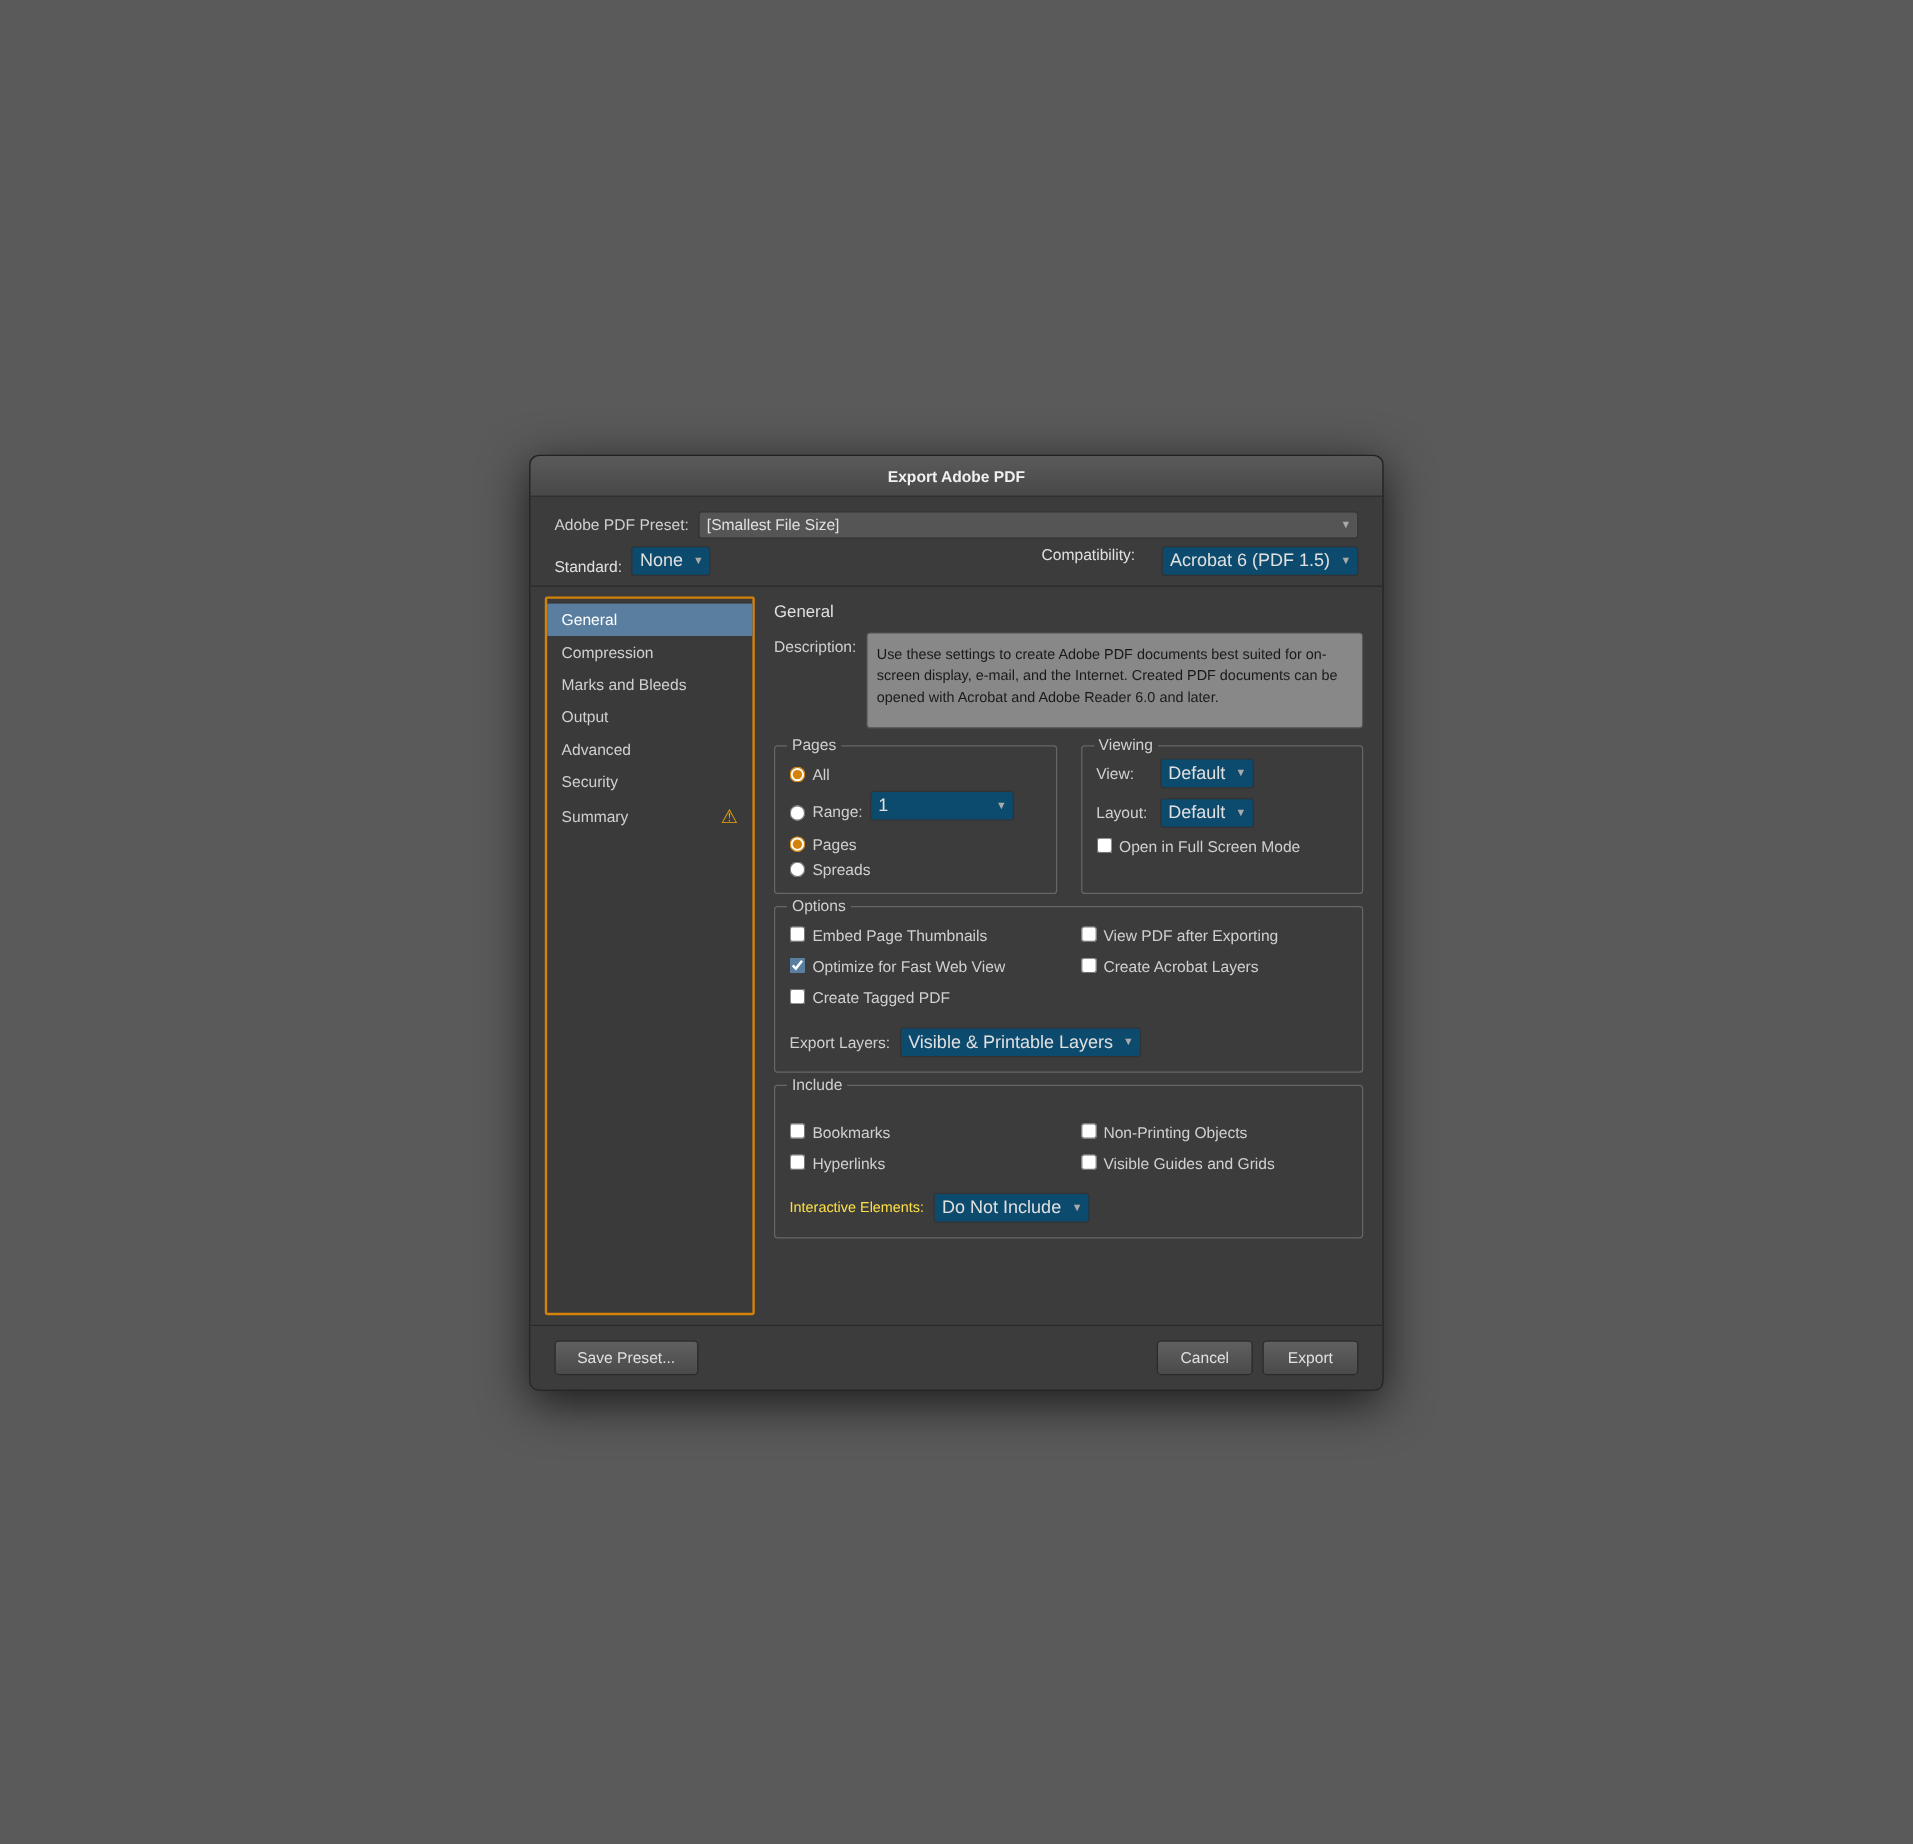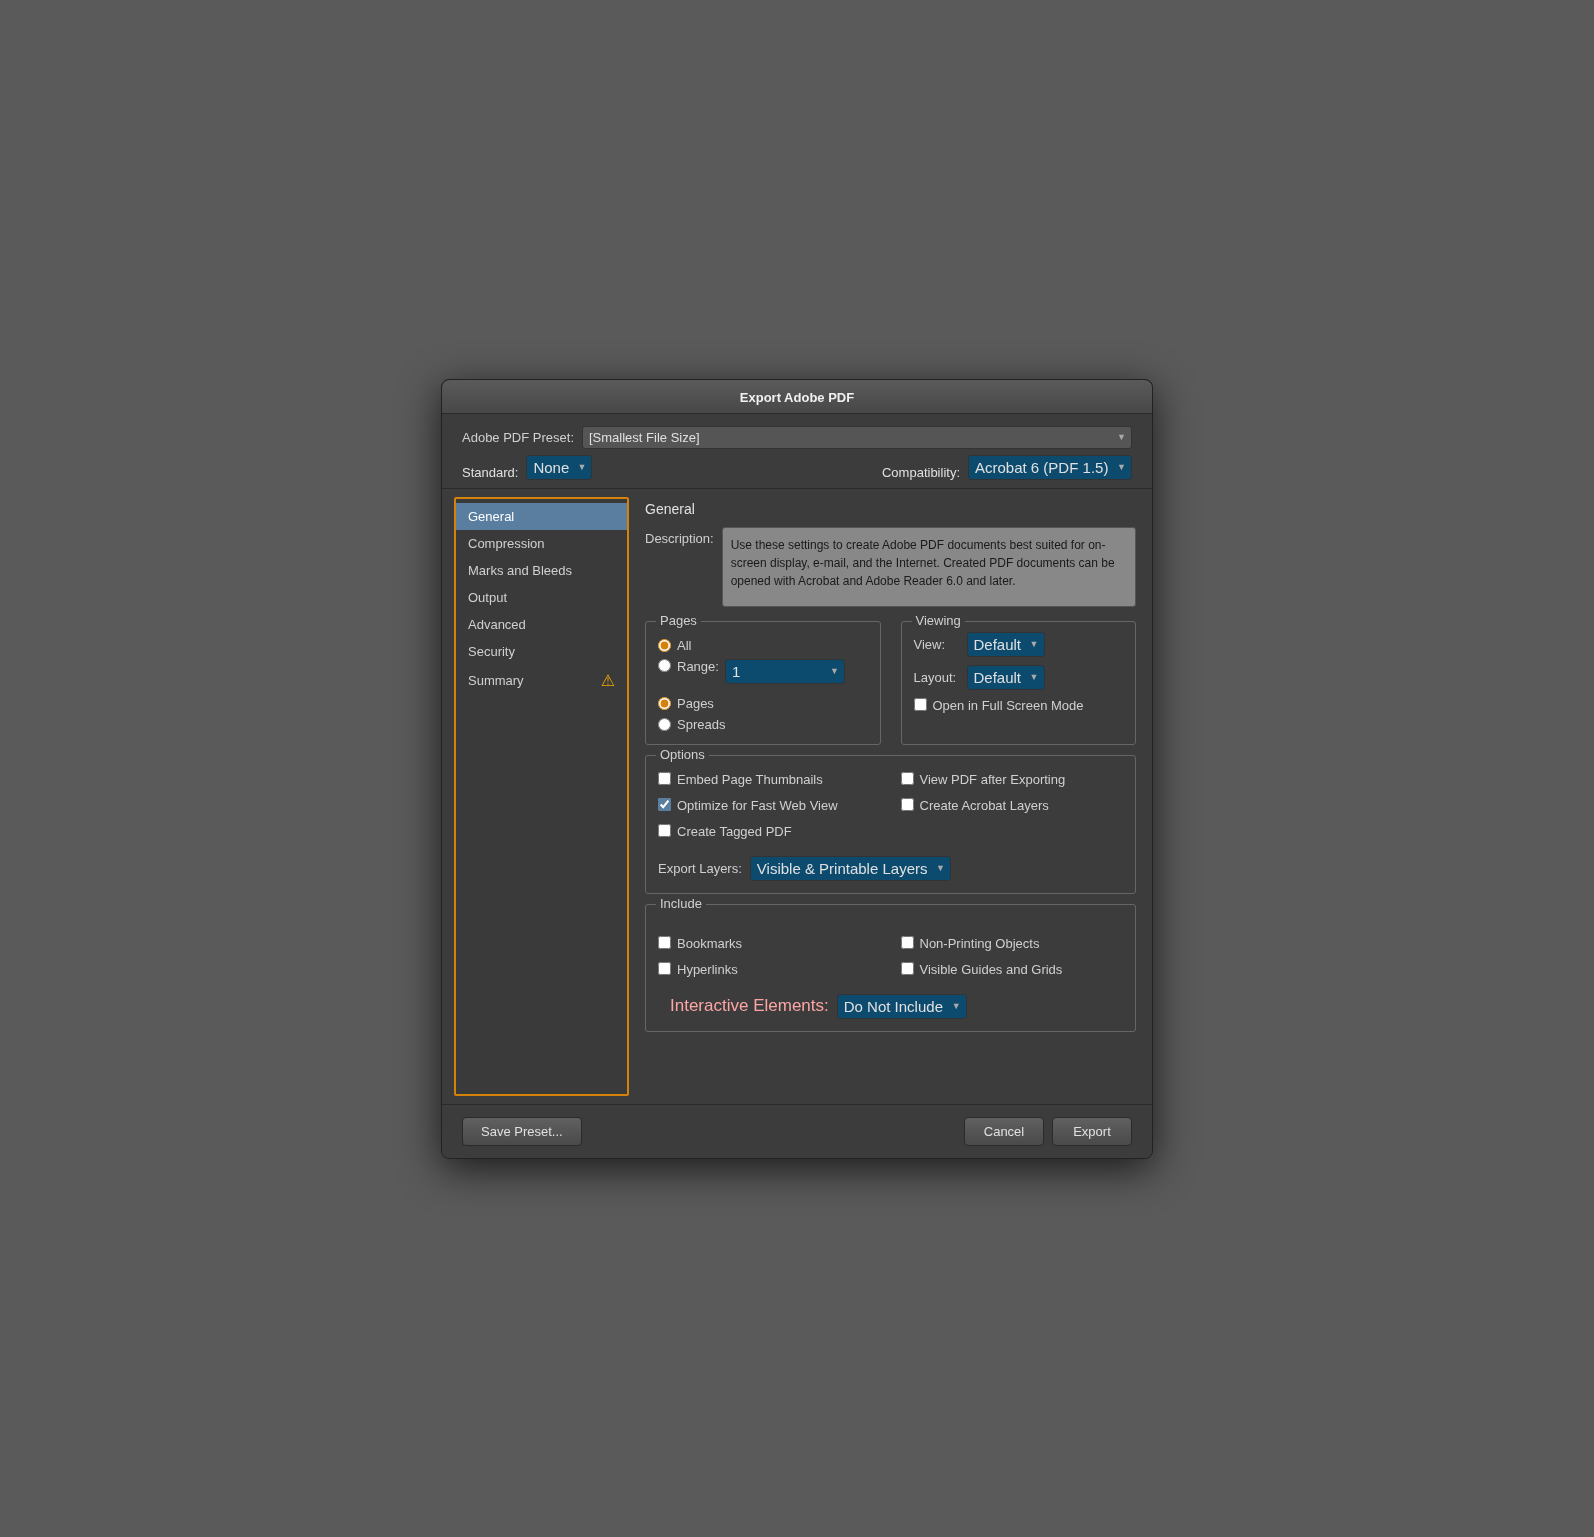--- a/index.html
+++ b/index.html
@@ -106,22 +106,22 @@
       align-items: center;
       gap: 20px;
     }
     .second-row-left {
       display: flex;
       align-items: flex-end;
       gap: 8px;
     }
     .second-row-right {
       display: flex;
-      align-items: flex-end;
-      gap: 8px;
+      align-items: flex-start;
+      gap: 22px;
       margin-left: auto;
     }
     .main-area {
       display: flex;
       flex: 1;
     }
     .sidebar {
       width: 175px;
       background: #3a3a3a;
       border: 2px solid #d4820a;
@@ -222,21 +222,21 @@
       accent-color: #d4820a;
       cursor: pointer;
     }
     .radio-item label {
       color: #d0d0d0;
       cursor: pointer;
       font-size: 13px;
     }
     .range-row {
       display: flex;
-      align-items: flex-start;
+      align-items: flex-end;
       gap: 6px;
     }
     .range-row .select-wrapper select {
       width: 120px;
     }
     .viewing-row {
       display: flex;
       align-items: center;
       gap: 8px;
       margin-bottom: 8px;
@@ -283,23 +283,22 @@
       gap: 4px 20px;
       margin-top: 21px;
     }
     .interactive-row {
       display: flex;
       align-items: center;
       gap: 8px;
       margin-top: 10px;
     }
     .interactive-row label {
-      color: #fca5a5;
-      font-size: 17px;
-      margin-left: 12px;
+      color: #fde047;
+      font-size: 12px;
     }
     .bottom-bar {
       display: flex;
       align-items: center;
       justify-content: space-between;
       padding: 12px 20px;
       border-top: 1px solid #2a2a2a;
       background: #3c3c3c;
     }
     .btn {

